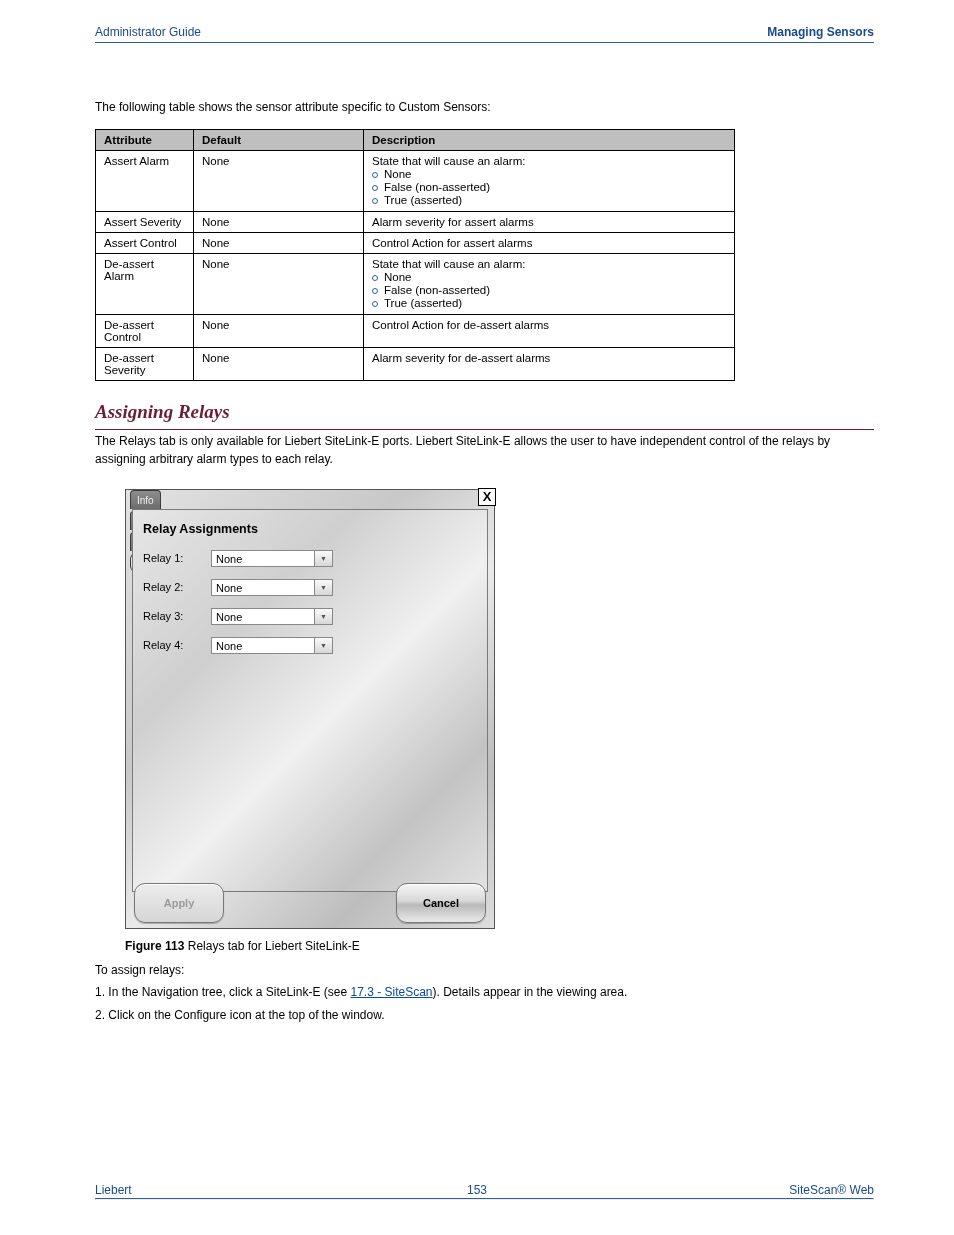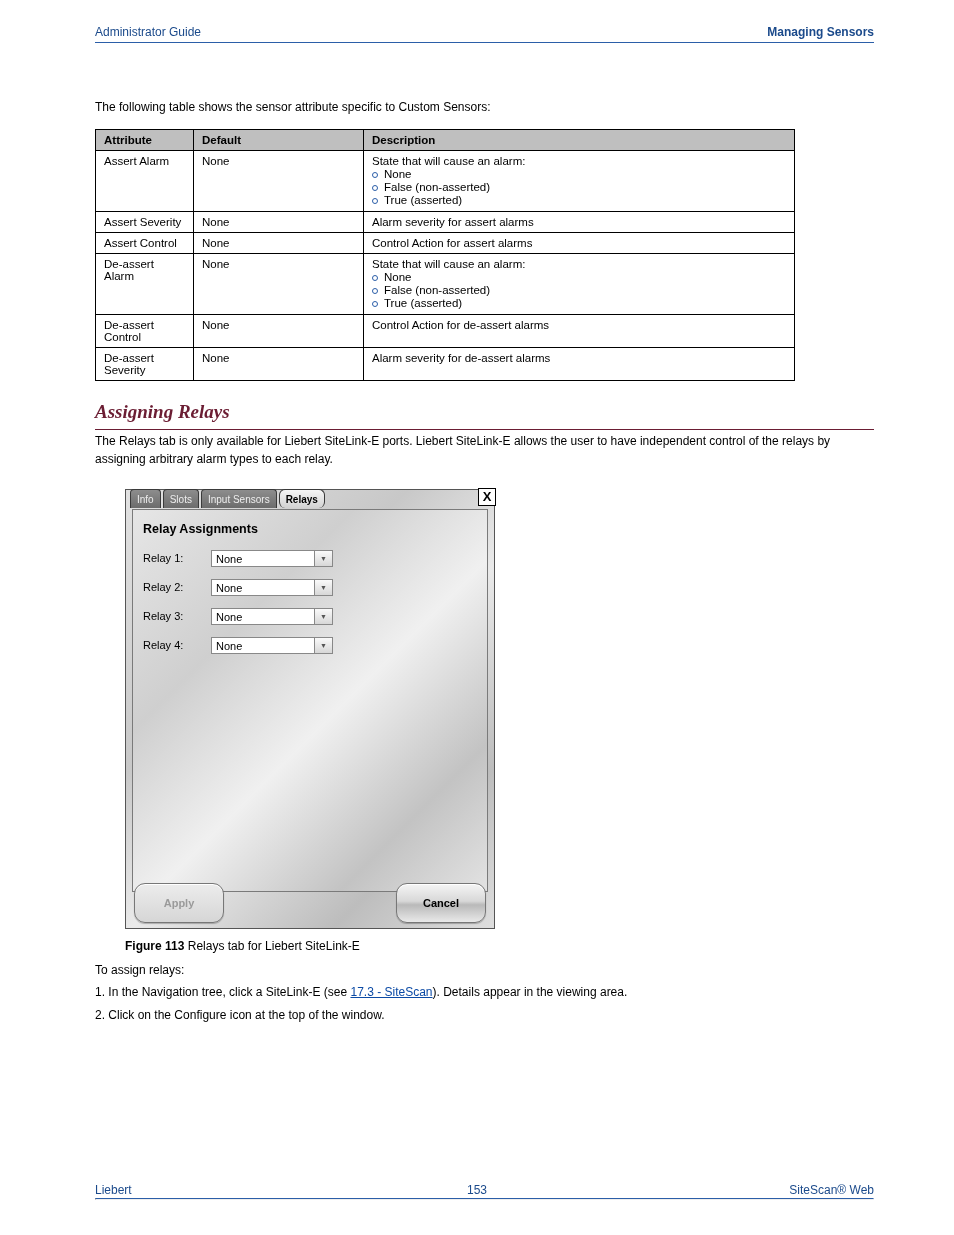--- a/index.html
+++ b/index.html
@@ -33,21 +33,21 @@
   }
 
   .intro-text {
     font-size: 12px;
     line-height: 1.55;
     margin-bottom: 12px;
   }
 
   table.spec {
     border-collapse: collapse;
-    width: 700px;
+    width: 640px;
     margin-bottom: 14px;
   }
   table.spec th, table.spec td {
     border: 1.2px solid #000;
     padding: 4px 8px;
     font-size: 11.5px;
     vertical-align: top;
     text-align: left;
   }
   table.spec th {
@@ -84,21 +84,22 @@
     border: 1px solid #555;
     background: linear-gradient(135deg, #e2e2e2 0%, #c8c8c8 35%, #eaeaea 55%, #bdbdbd 80%, #dedede 100%);
     font-family: Verdana, Arial, sans-serif;
   }
   .tabs {
     position: absolute;
     top: 0; left: 4px; right: 4px;
     height: 17px;
     display: flex;
     gap: 2px;
-    align-items: center;
+    align-items: flex-start;
+    flex-direction: column;
   }
   .tab {
     background: linear-gradient(#8d8d8d, #6c6c6c);
     color: #eee;
     font-size: 10px;
     padding: 2px 6px 0 6px;
     border: 1px solid #3a3a3a;
     border-bottom: 0;
     border-top-left-radius: 4px;
     border-top-right-radius: 4px;

